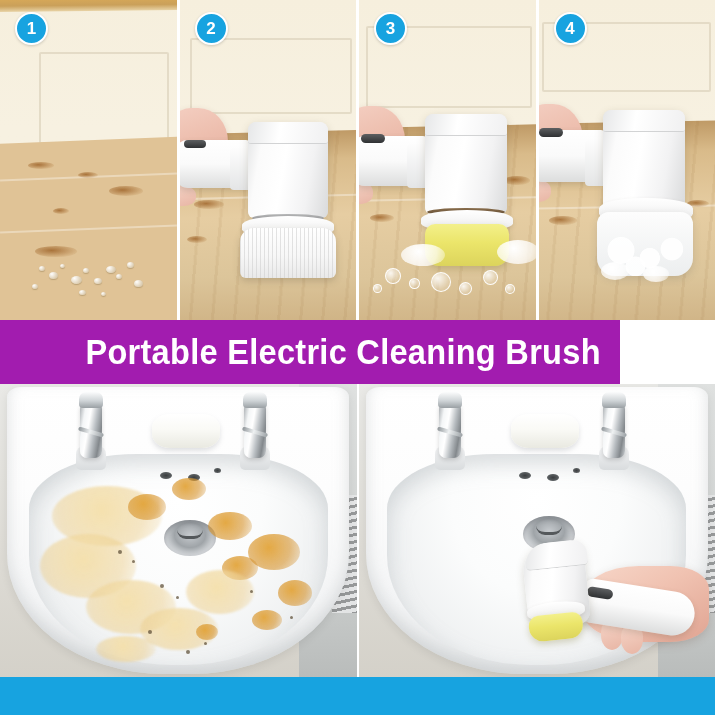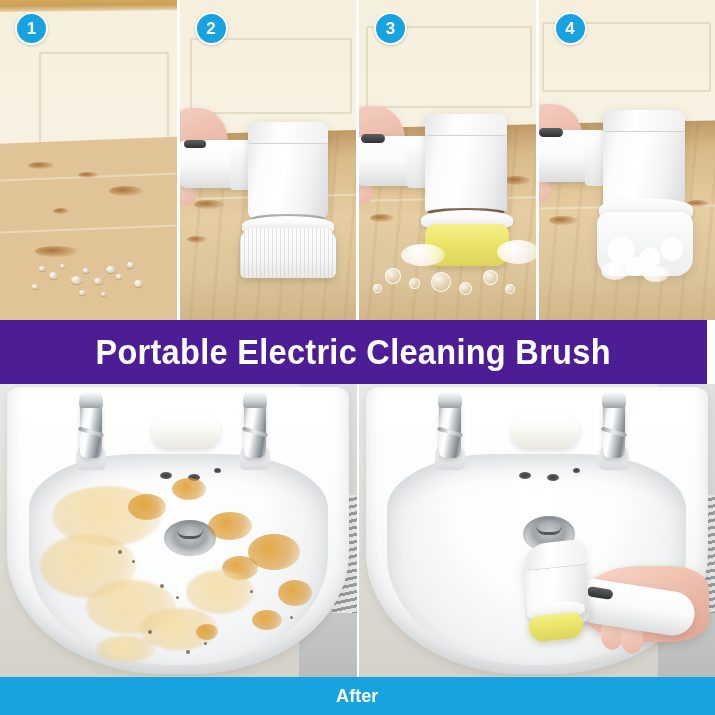--- a/index.html
+++ b/index.html
@@ -153,23 +153,23 @@
     border:2.5px solid #ffffff;
     display:flex; align-items:center; justify-content:center;
     color:#ffffff; font-size:17px; font-weight:bold;
     font-family:"Liberation Sans", sans-serif;
     line-height:1; z-index:6;
     box-shadow:0 1px 3px rgba(0,0,0,.18);
   }
 
   
   .title-banner {
-    position:absolute; left:0; top:320px; width:707px; height:64px;
-    background:#4c1d95;
-    display:flex; align-items:center; justify-content:center;
+    position:absolute; left:0; top:320px; width:620px; height:64px;
+    background:#a21caf;
+    display:flex; align-items:center; justify-content:flex-end;
   }
   .title-text {
     color:#ffffff;
     font-family:"Liberation Sans Narrow","Liberation Sans", sans-serif;
     font-weight:bold;
     font-size:35px;
     letter-spacing:.3px;
     transform:scaleX(.93);
     white-space:nowrap;
   }
@@ -521,18 +521,15 @@
         <div class="dev-btn" style="left:228px;top:204px;width:26px;height:10px;border-radius:6px;transform:rotate(9deg);"></div>
         <div class="dev-body" style="left:166px;top:158px;width:62px;height:84px;border-radius:28px 14px 12px 22px;transform:rotate(-6deg);"></div>
         <div class="dev-cap" style="left:166px;top:158px;width:62px;height:26px;border-radius:28px 18px 6px 6px;transform:rotate(-6deg);"></div>
         <div class="head-hub" style="left:168px;top:218px;width:58px;height:18px;transform:rotate(-6deg);"></div>
         <div class="head-sponge" style="left:170px;top:230px;width:54px;height:26px;transform:rotate(-6deg);"></div>
       </div>
     </div>
   </div>
 
   <div class="label-bar">
-    <div class="label-cell">
-      <span class="label-text">After</span>
-    </div>
   </div>
 
 </div>
 
 </body></html>

